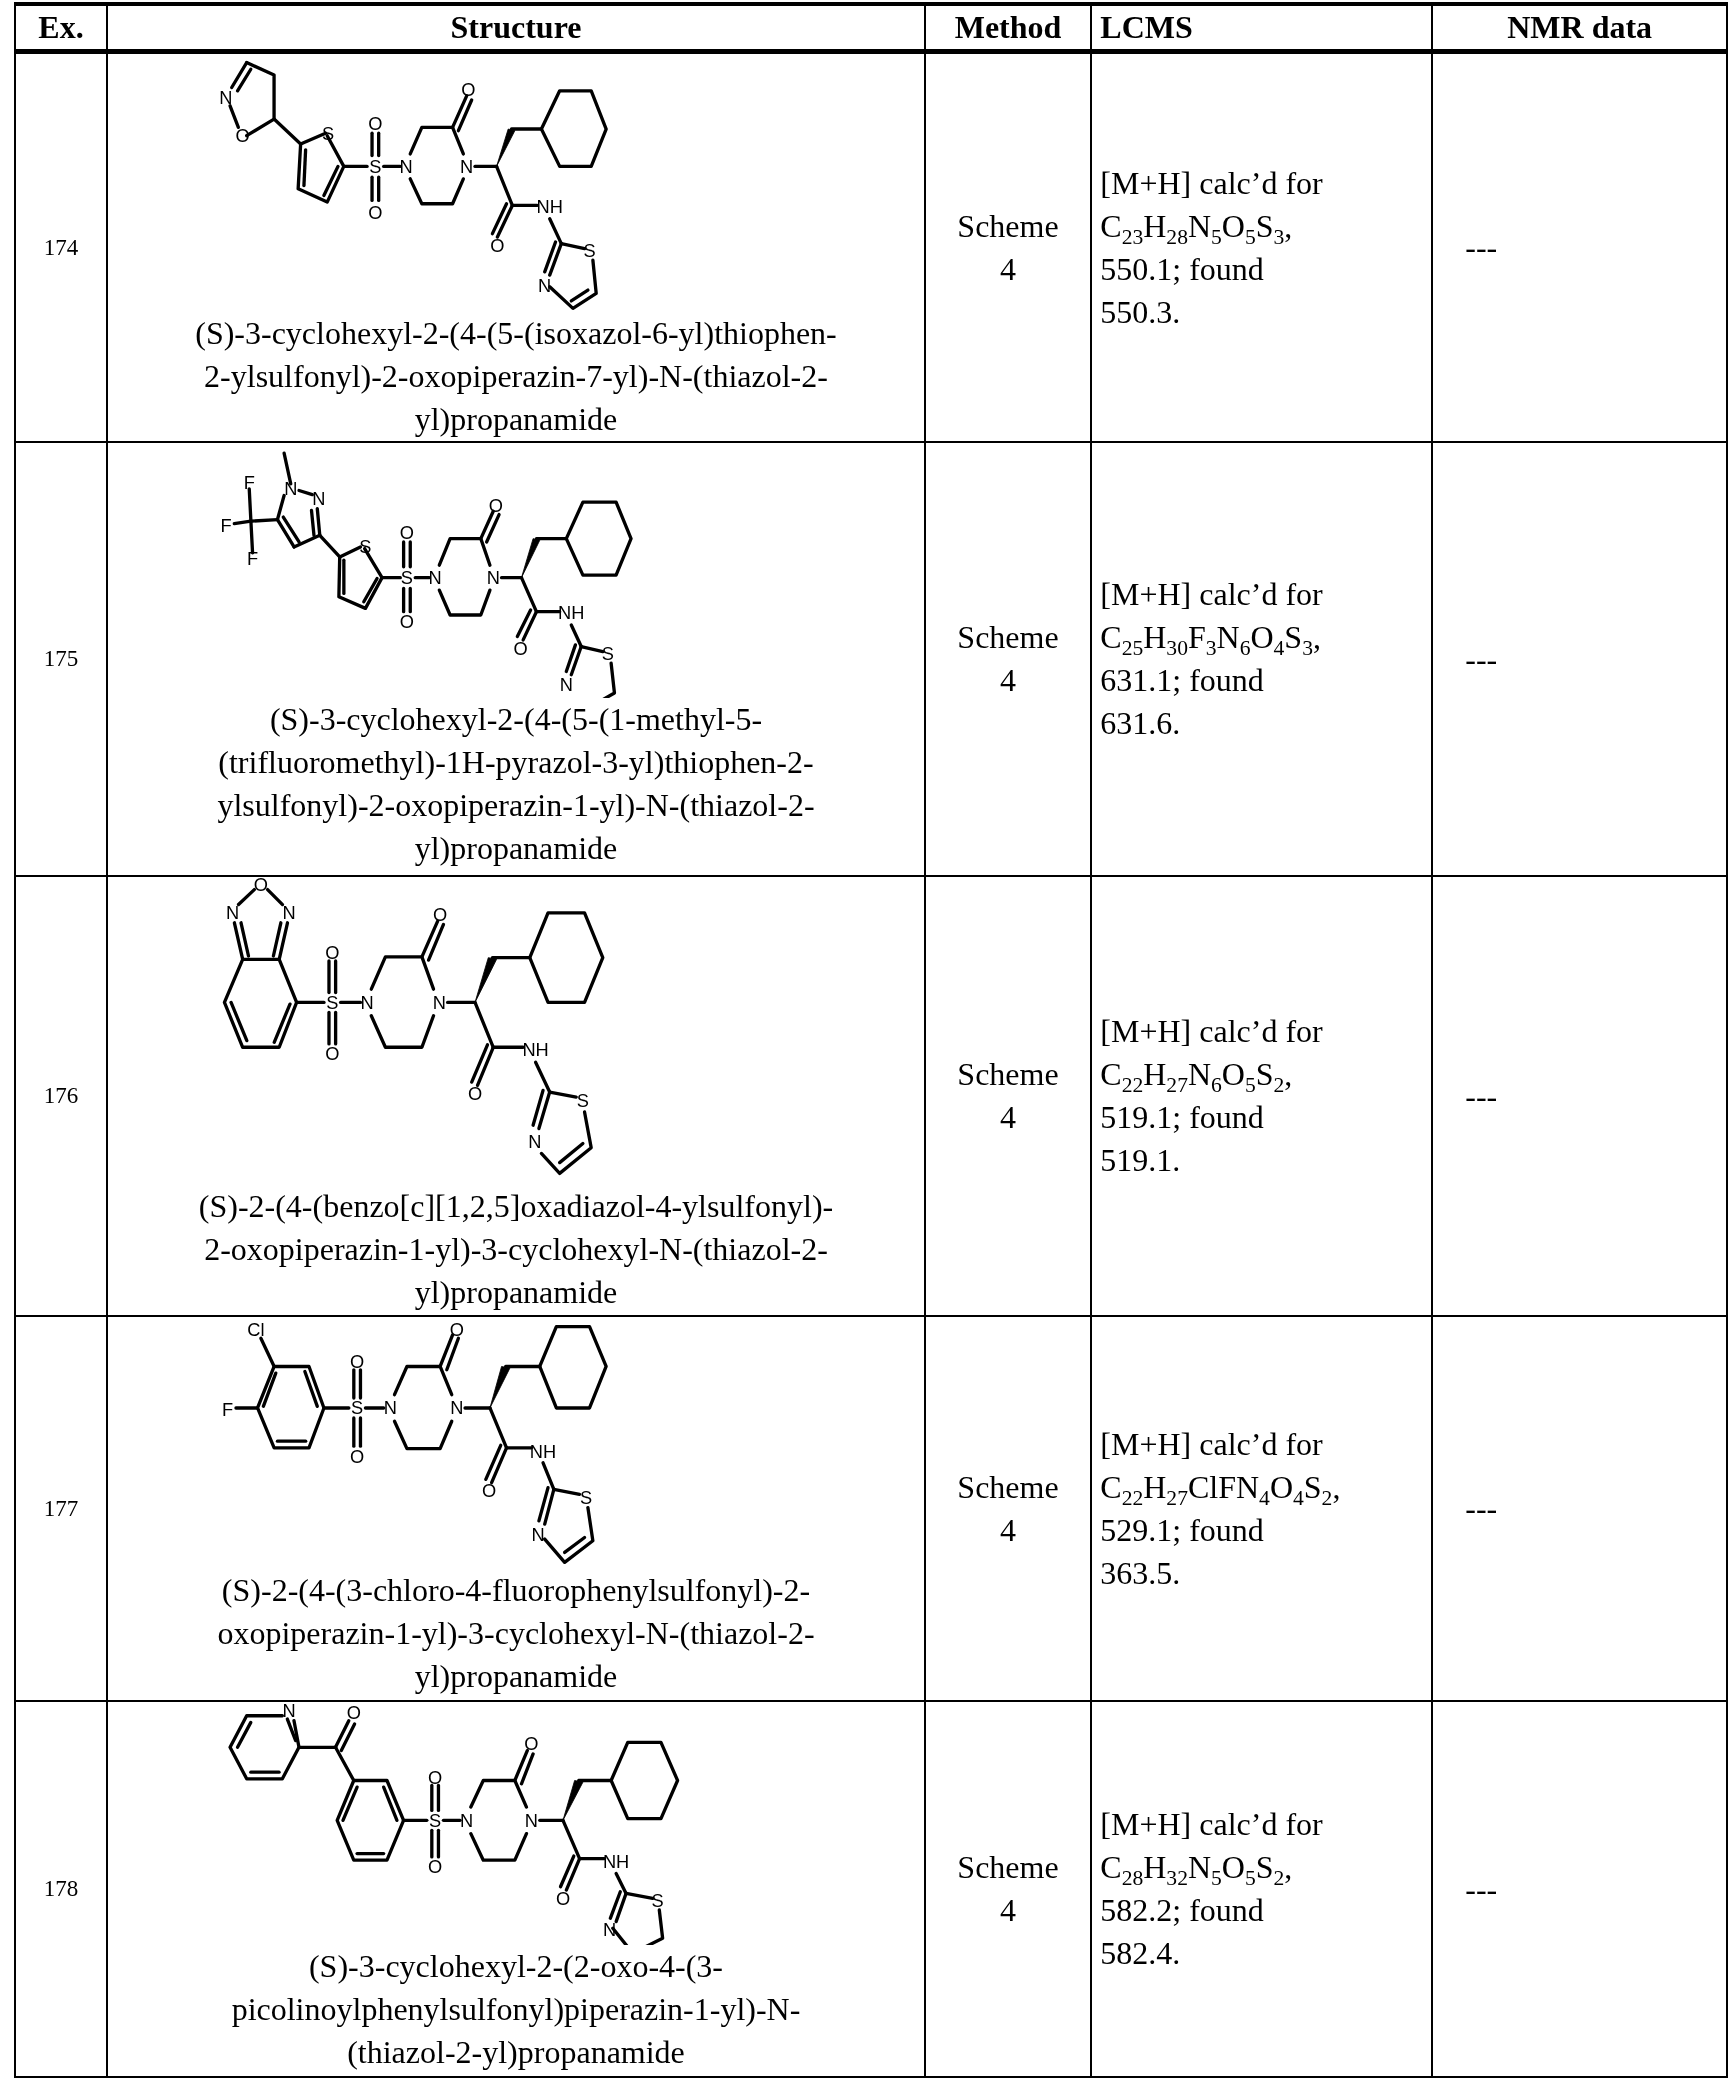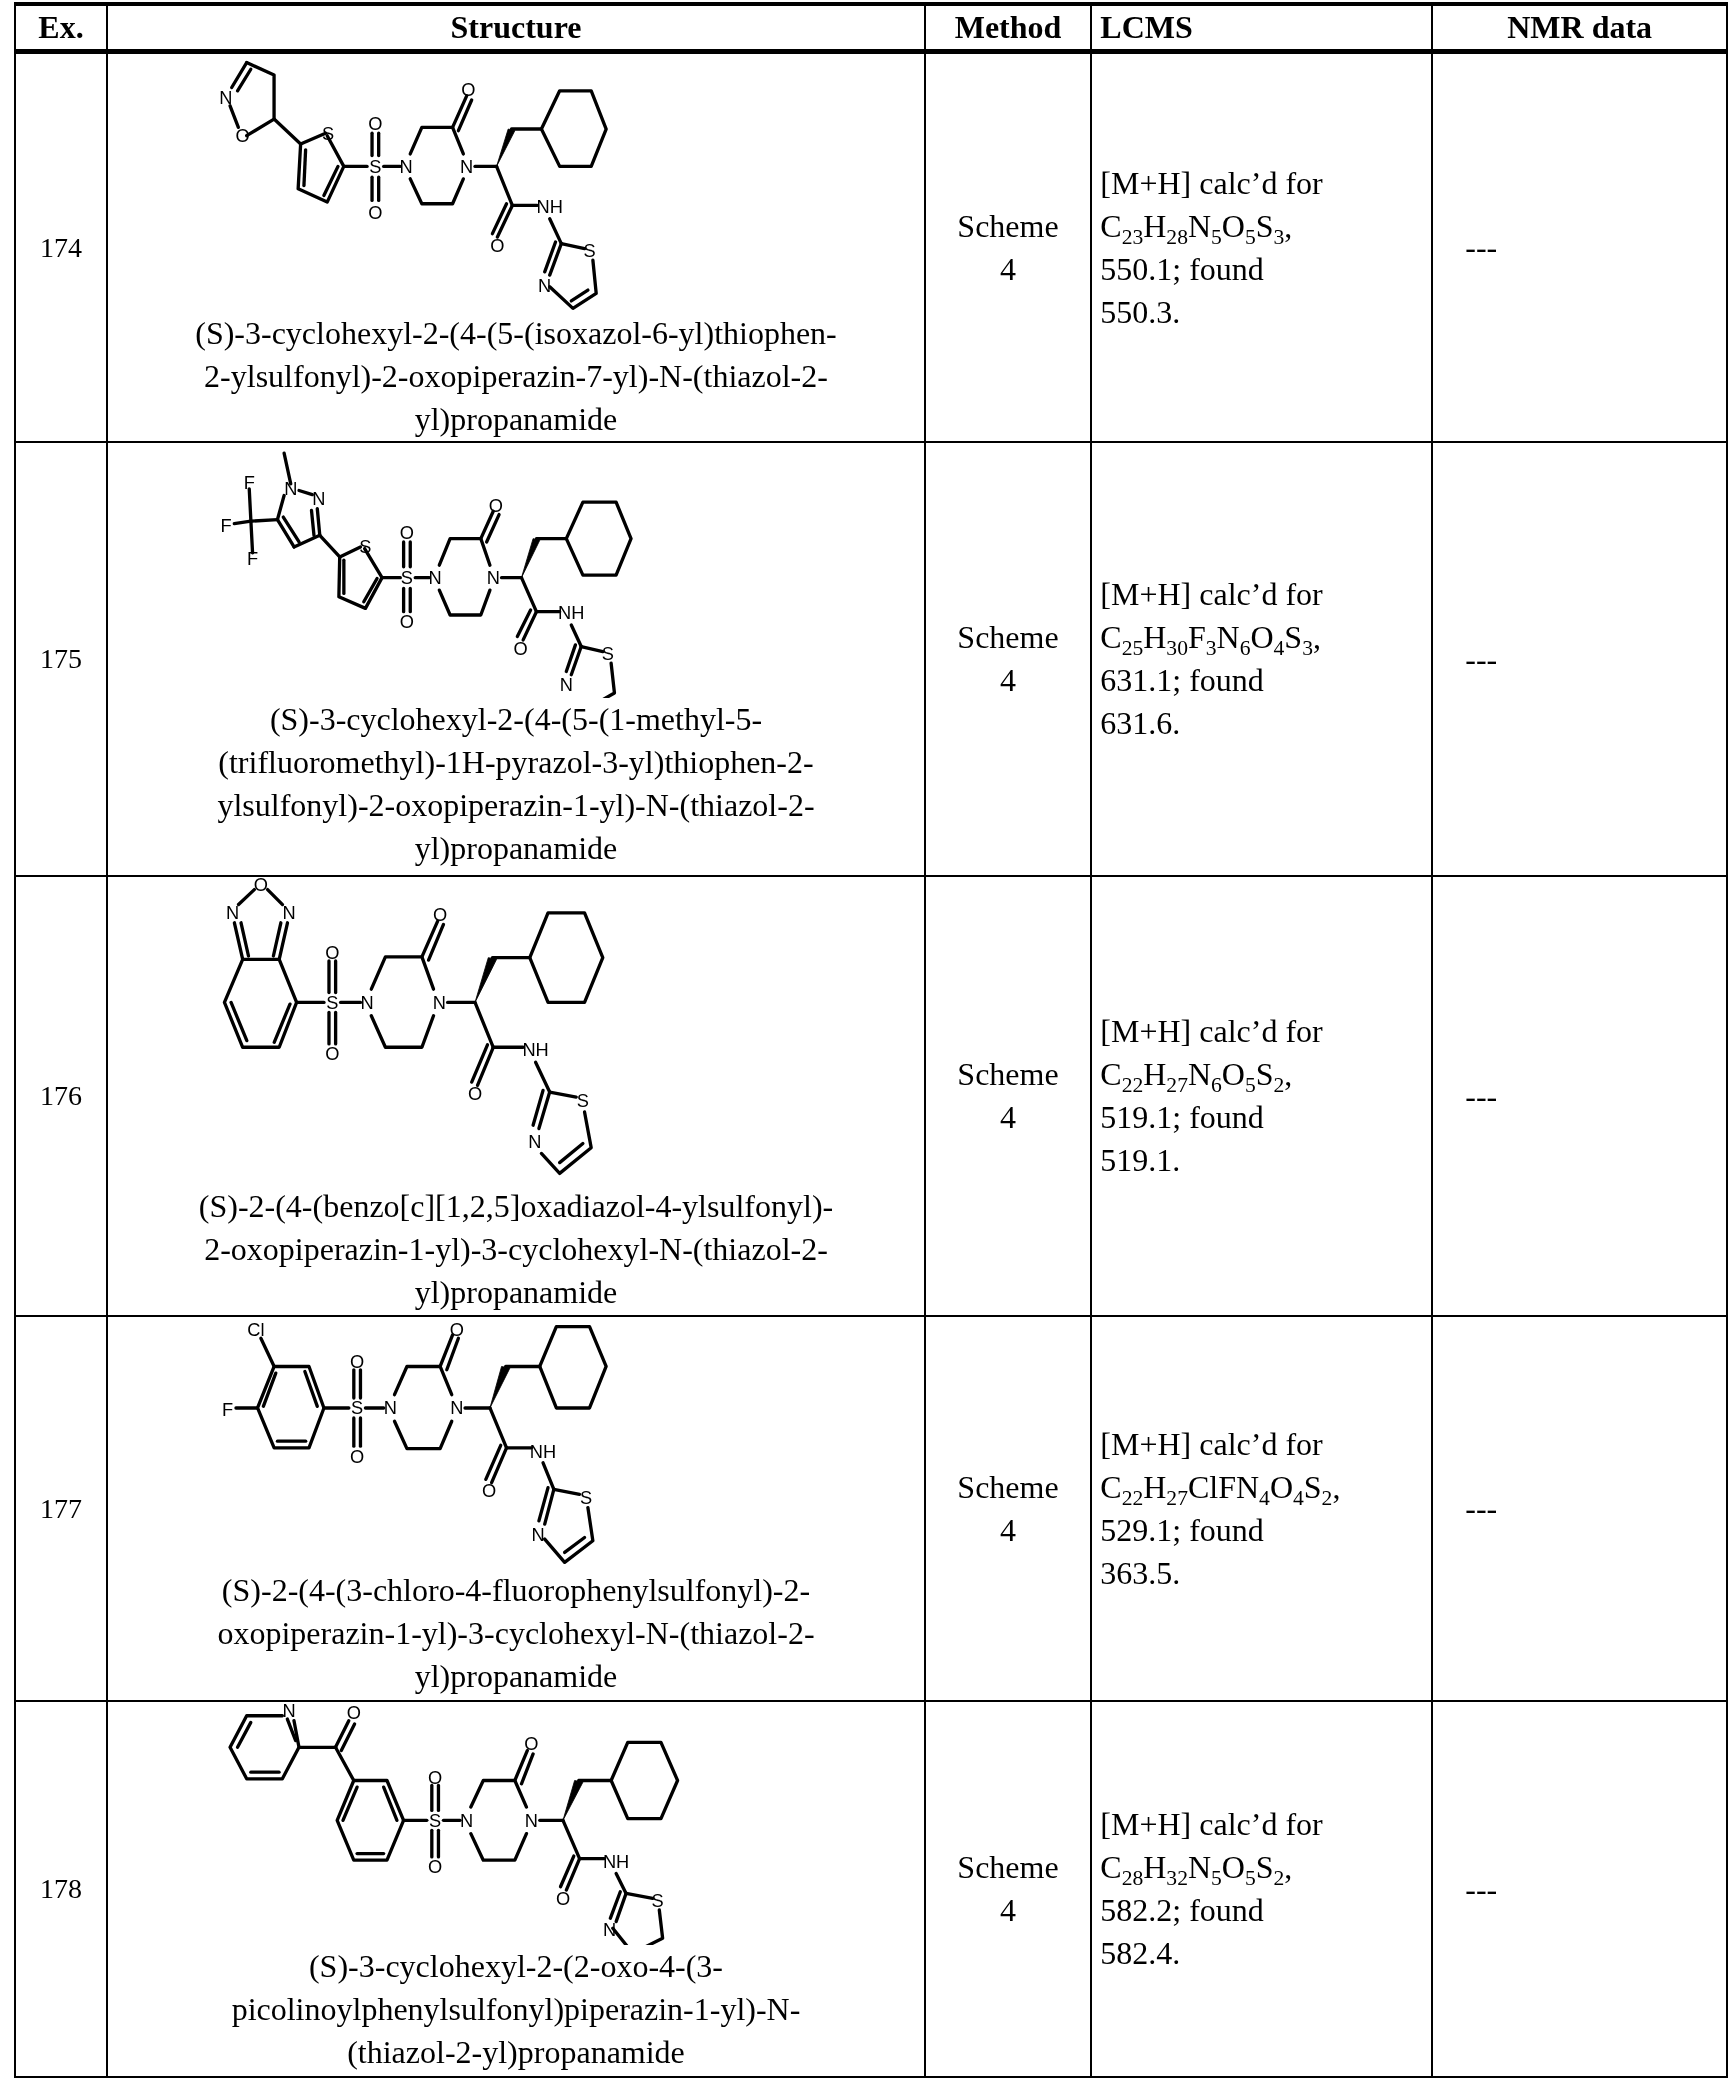--- a/index.html
+++ b/index.html
@@ -1,21 +1,21 @@
 <!DOCTYPE html>
 <html style="font-size:13.3px"><head>
 <meta charset="utf-8">
 <style>
   html, body { margin:0; padding:0; background:#ffffff; }
   body { width:1735px; height:2096px; position:relative; overflow:hidden;
          font-family:"Liberation Serif","DejaVu Serif",serif; color:#000; }
   table.main { position:absolute; left:14px; top:2px; width:1714px; border-collapse:collapse; table-layout:fixed; }
   table.main td, table.main th { border:2.5px solid #000; padding:0; vertical-align:middle; }
   table.main thead th { border-bottom:5px solid #000; border-top:4.2px solid #000; height:38px; font-size:32px; font-weight:bold; }
-  .c-ex { width:90px; text-align:center; font-size:28px; }
+  .c-ex { width:90px; text-align:center; font-size:23px; }
   .c-struct { width:816px; text-align:center; }
   .c-method { width:164px; text-align:center; font-size:32px; line-height:43px;margin-left:47px; }
   .c-lcms { width:331px; text-align:left; font-size:32px; line-height:43px; padding-left:8.3px !important;margin-top:28px; }
   .c-nmr { text-align:left; font-size:32px; padding-left:32px !important; }
   th.h-lcms { text-align:left; font-weight:normal; padding-left:8.3px !important; }
   .struct-wrap { display:flex; flex-direction:column; align-items:center; }
   .struct-svg { display:block; }
   .struct-svg line, .struct-svg polyline, .struct-svg polygon.ring { stroke:#000; stroke-width:4; fill:none; stroke-linecap:round; stroke-linejoin:round; }
   .struct-svg polygon.wedge { fill:#000; stroke:#000; stroke-width:1; }
   .struct-svg text { font-family:"Liberation Sans","DejaVu Sans",sans-serif; font-size:22px; text-anchor:middle; dominant-baseline:central; fill:#000; }

